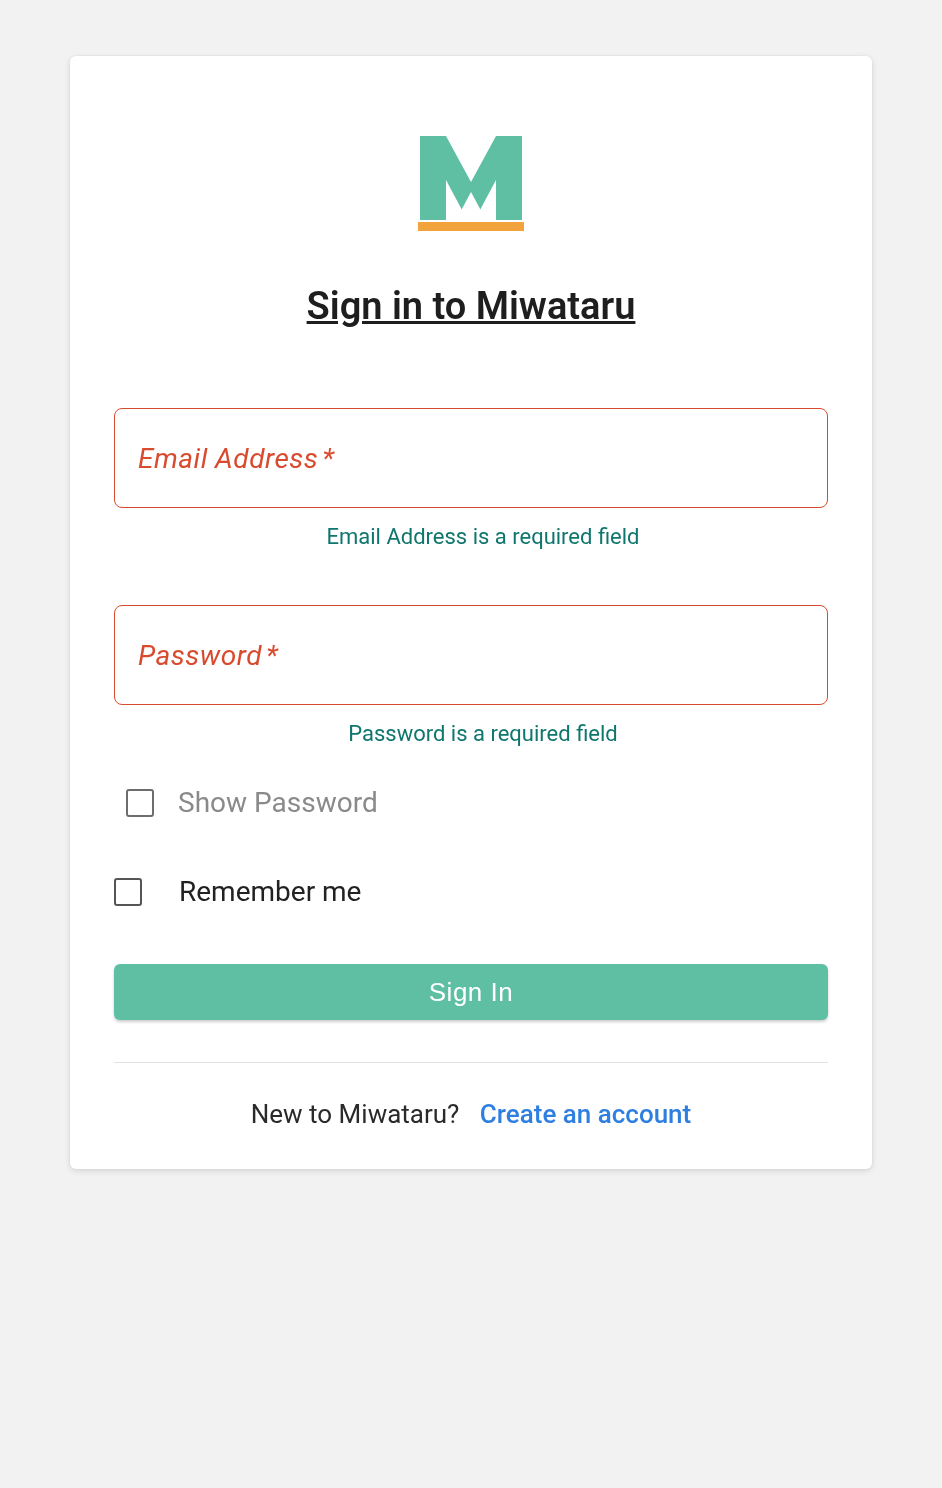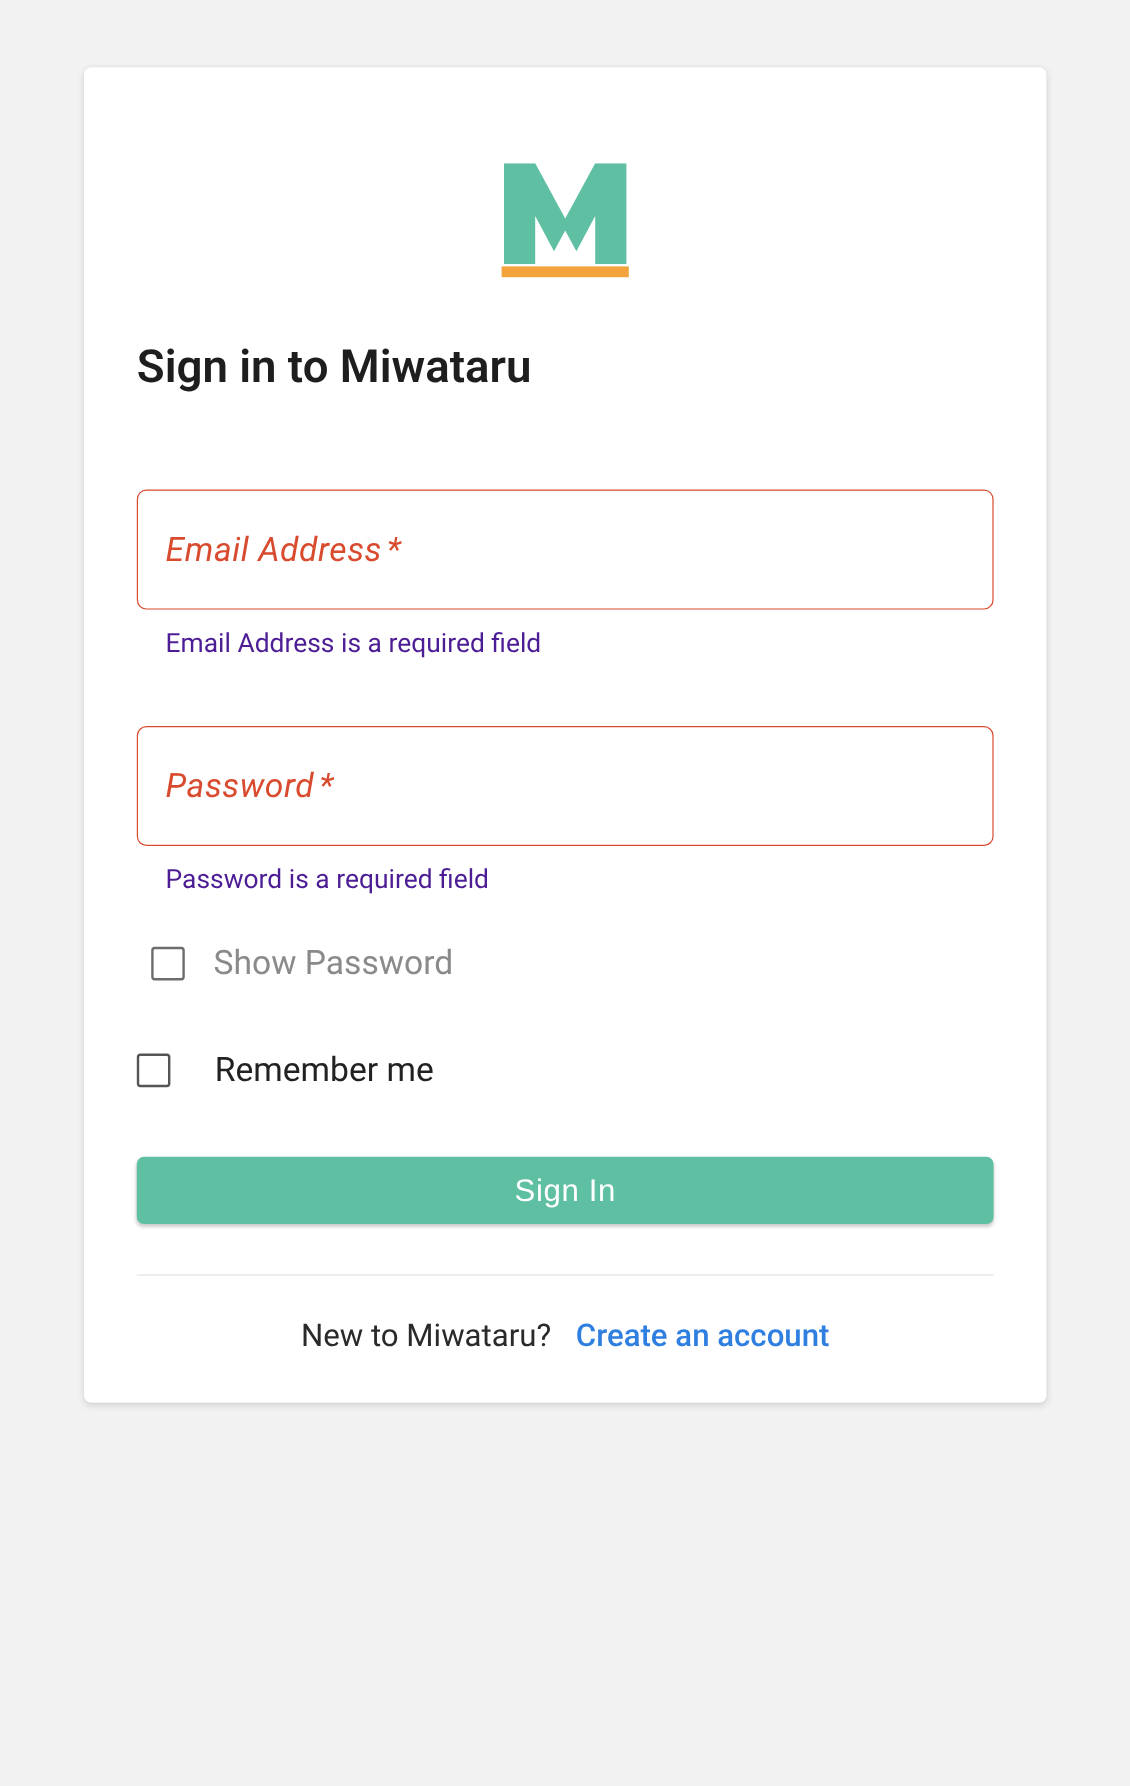--- a/index.html
+++ b/index.html
@@ -18,25 +18,26 @@
     border-radius: 6px;
     box-shadow: 0 2px 6px rgba(0,0,0,0.12), 0 0 0 1px rgba(0,0,0,0.02);
     padding: 80px 44px 40px 44px;
   }
   .logo-wrap {
     display: flex;
     justify-content: center;
     margin-bottom: 50px;
   }
   .title {
-    text-align: left;
+    text-align: center;
     font-size: 38px;
     font-weight: 600;
     color: #1e1e1e;
     margin-bottom: 80px;
+    text-decoration: underline;
   }
   .field {
     position: relative;
     margin-bottom: 56px;
   }
   .field input.text-input {
     width: 100%;
     height: 100px;
     border: 1.5px solid #d94b2f;
     border-radius: 8px;
@@ -52,22 +53,23 @@
     transform: translateY(-50%);
     font-size: 28px;
     color: #d94b2f;
     letter-spacing: 0.5px;
     pointer-events: none;
     font-style: italic;
   }
   .field .req { margin-left: 4px; }
   .helper {
     font-size: 22px;
-    color: #4c1d95;
+    color: #0f766e;
     margin: 16px 0 0 24px;
+    text-align: center;
   }
   .check-row {
     display: flex;
     align-items: center;
     margin: 0 0 56px 12px;
   }
   .check-row .box {
     width: 28px;
     height: 28px;
     border: 2.5px solid #6d6d6d;

